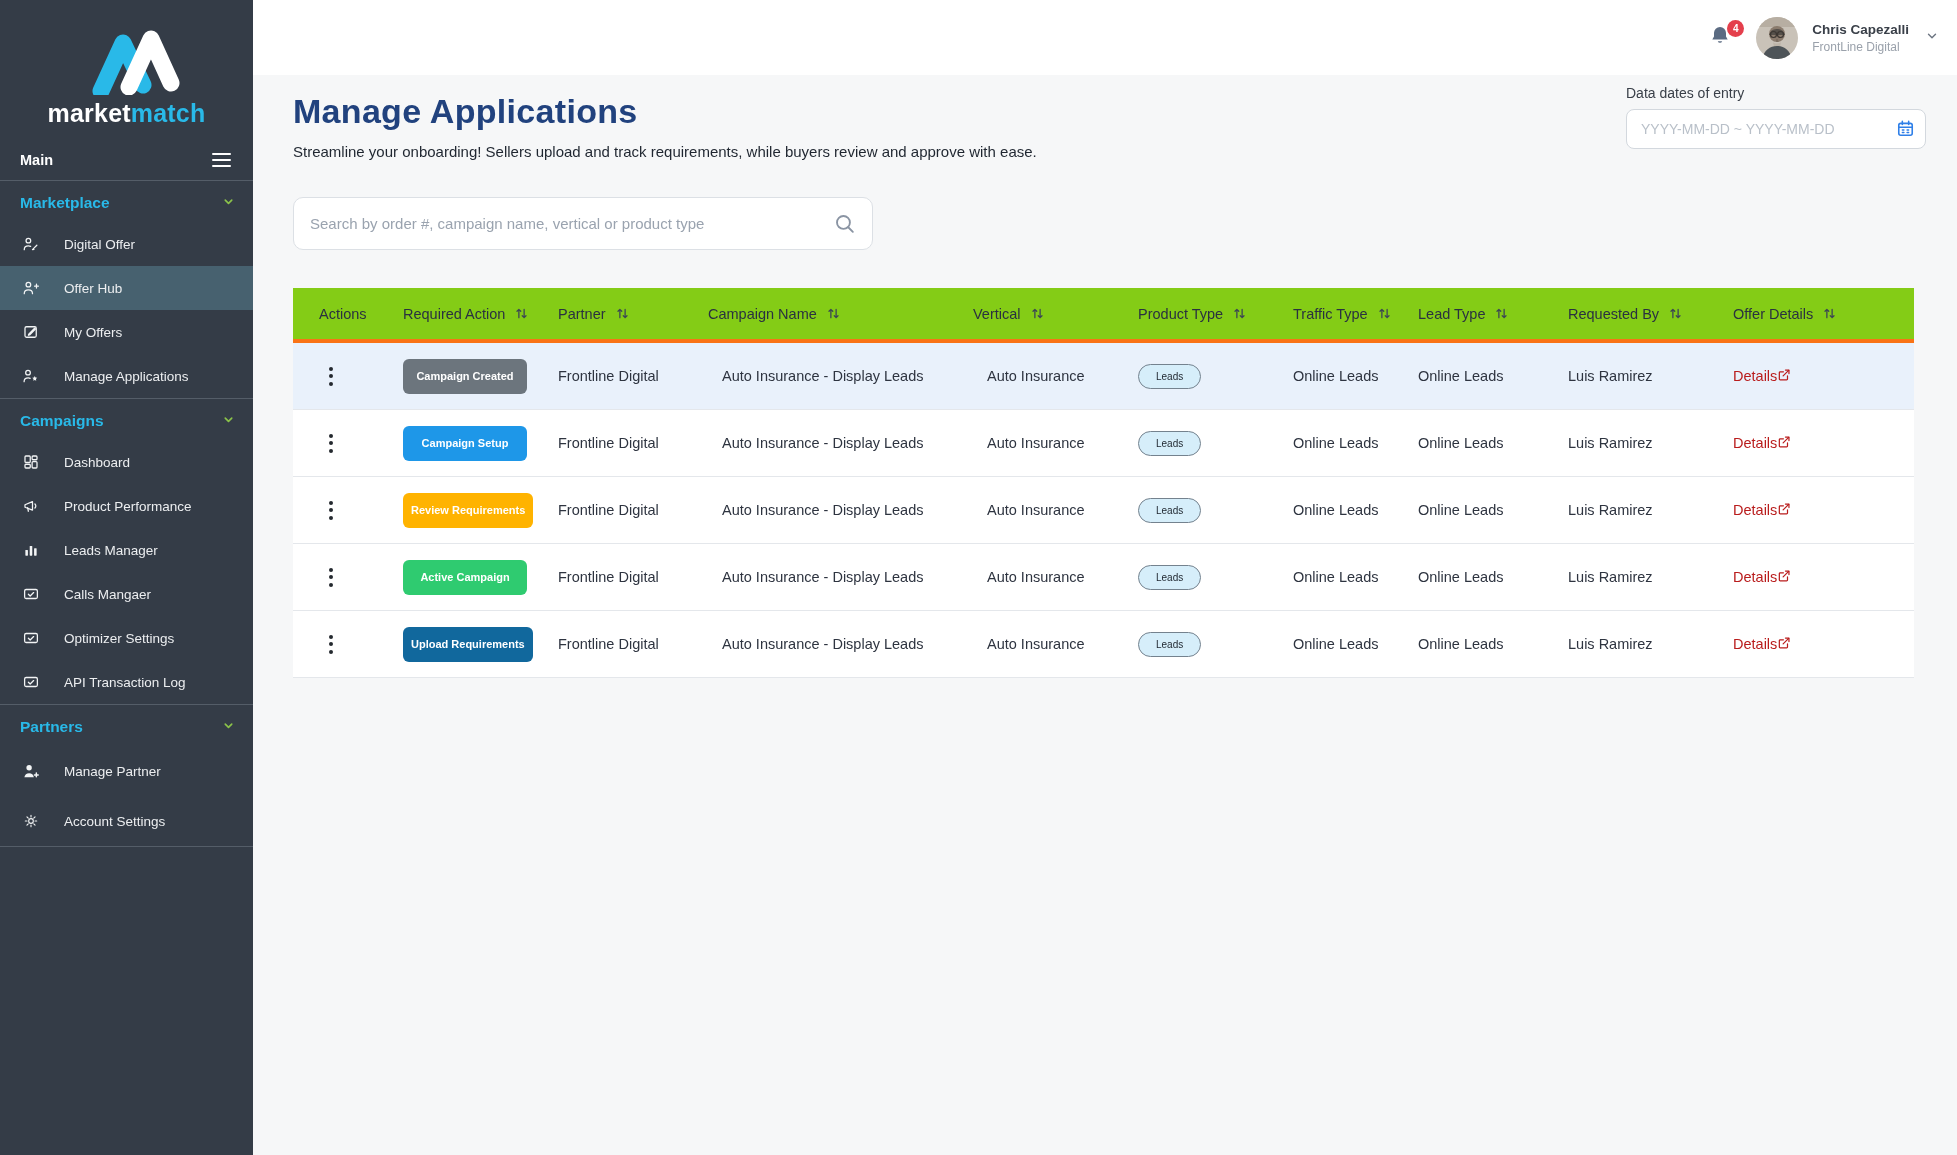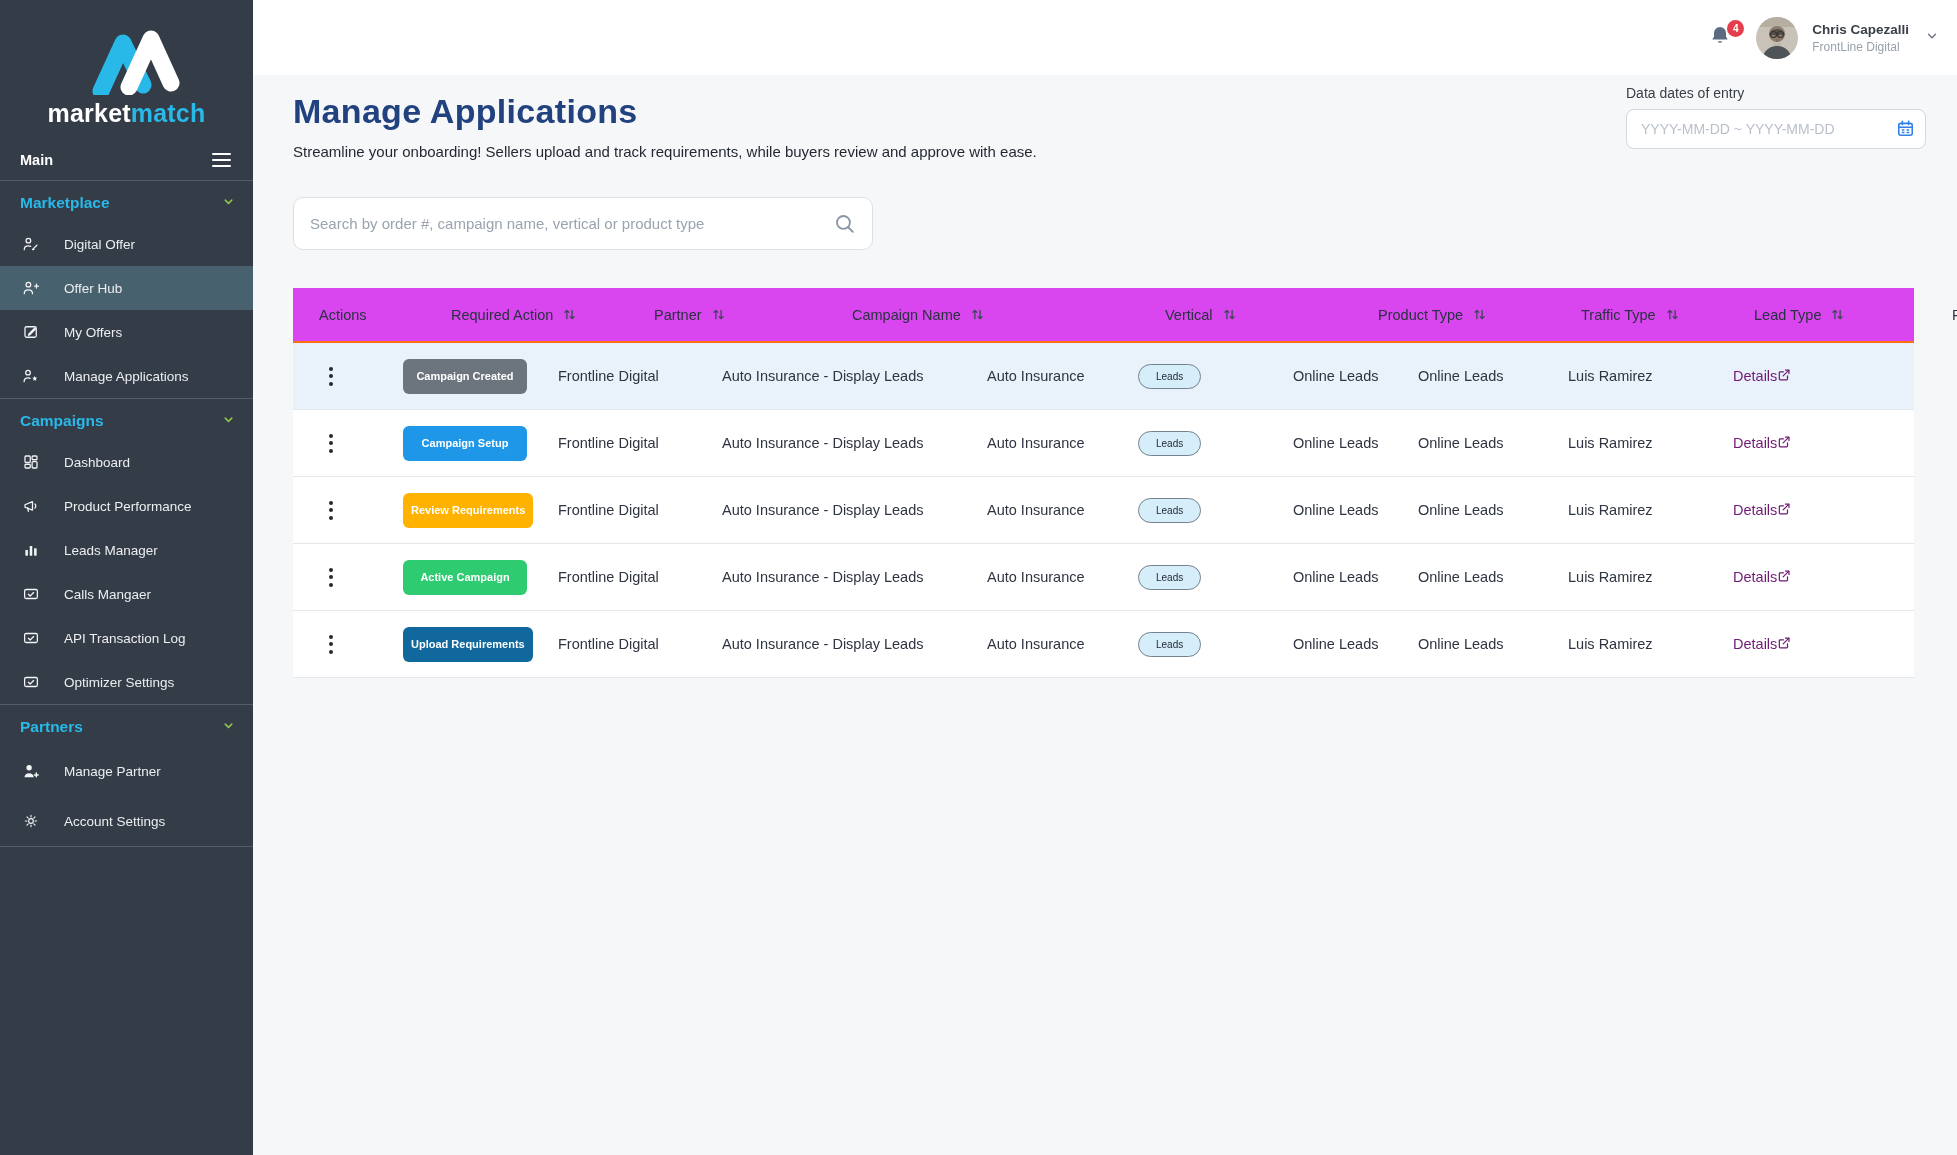--- a/index.html
+++ b/index.html
@@ -48,34 +48,34 @@
   .calendar-btn { position:absolute; right:11px; top:10px; cursor:pointer; }
 
   .search-wrap { position:relative; margin-top:37px; width:580px; }
   .search-input { width:580px; height:53px; border:1px solid #DCE0E5; border-radius:10px; background:#fff; padding:0 56px 0 16px; font-size:15px; color:#333; font-family:"Liberation Sans", sans-serif; }
   .search-input::placeholder { color:#9AA3AF; }
   .search-icon { position:absolute; right:16px; top:14px; cursor:pointer; }
 
   
   .table { margin-top:38px; width:1621px; background:#fff; }
   .tgrid { display:grid; grid-template-columns:90px 155px 150px 265px 165px 155px 125px 150px 165px 1fr; align-items:center; }
-  .thead { height:55px; background:#d946ef; border-bottom:2px solid #f97316;gap:48px; }
+  .thead { height:55px; background:#84cc16; border-bottom:4px solid #f97316; }
   .th { display:flex; align-items:center; gap:9px; font-size:14.5px; font-weight:500; color:#2A3140; padding-left:20px; }
   .th:first-child { padding-left:26px; }
   .th .sort { display:inline-flex; cursor:pointer; color:#3C4654; }
   .trow { height:67px; border-bottom:1px solid #E4E7EB; background:#fff; }
   .trow.hl { background:#E9F1FB; }
   .td { font-size:14.5px; color:#2E3440; padding-left:20px; display:flex; }
   .td:first-child { padding-left:32px; }
   .td.campaign, .td.vertical { padding-left:34px; }
   .kebab { display:flex; flex-direction:column; gap:3.5px; cursor:pointer; padding:4px; }
   .kebab i { width:4px; height:4px; border-radius:50%; background:#24292F; }
   .action-btn { min-width:124px; height:35px; border:none; border-radius:6px; color:#fff; font-size:11px; font-weight:bold; font-family:"Liberation Sans", sans-serif; cursor:pointer; padding:0 8px; }
   .pill { display:inline-block; background:#D6EEFA; border:1px solid #74828E; border-radius:999px; padding:6px 17px; font-size:10px; color:#222A33; }
-  .details-link { display:inline-flex; align-items:center; font-size:14.5px; font-weight:500; color:#701a75; cursor:pointer; }
+  .details-link { display:inline-flex; align-items:center; font-size:14.5px; font-weight:500; color:#b91c1c; cursor:pointer; }
 </style>
 </head>
 <body>
 
 <div class="app">
 
   <aside class="sidebar">
     <div class="logo-block">
       <svg class="logo-mark" width="120" height="66" viewBox="0 0 120 66">
         <path d="M34 62 L56 14 L76 56" stroke="#29B9E8" stroke-width="17" stroke-linecap="round" stroke-linejoin="round" fill="none"></path>
@@ -187,30 +187,30 @@
             </span>
             <span>Calls Mangaer</span>
           </div>
           <div class="side-item">
             <span class="icon">
               <svg viewBox="0 0 24 24" width="18" height="18" fill="none" stroke="currentColor" stroke-width="1.7" stroke-linecap="round" stroke-linejoin="round">
                 <rect x="3.5" y="6" width="17" height="12" rx="2"></rect>
                 <path d="M8.5 12.3l2.4 2.4 4.6-4.6"></path>
               </svg>
             </span>
-            <span>API Transaction Log</span>
+            <span>Optimizer Settings</span>
           </div>
           <div class="side-item">
             <span class="icon">
               <svg viewBox="0 0 24 24" width="18" height="18" fill="none" stroke="currentColor" stroke-width="1.7" stroke-linecap="round" stroke-linejoin="round">
                 <rect x="3.5" y="6" width="17" height="12" rx="2"></rect>
                 <path d="M8.5 12.3l2.4 2.4 4.6-4.6"></path>
               </svg>
             </span>
-            <span>Optimizer Settings</span>
+            <span>API Transaction Log</span>
           </div>
         </div>
         <div class="side-divider"></div>
         <div class="section-header">
           <span class="section-label">Partners</span>
           <span><svg viewBox="0 0 24 24" width="13" height="13" fill="none" stroke="#8BC34A" stroke-width="3" stroke-linecap="round" stroke-linejoin="round">
               <path d="M6 9.5l6 6 6-6"></path>
             </svg></span>
         </div>
         <div class="partners-items">

